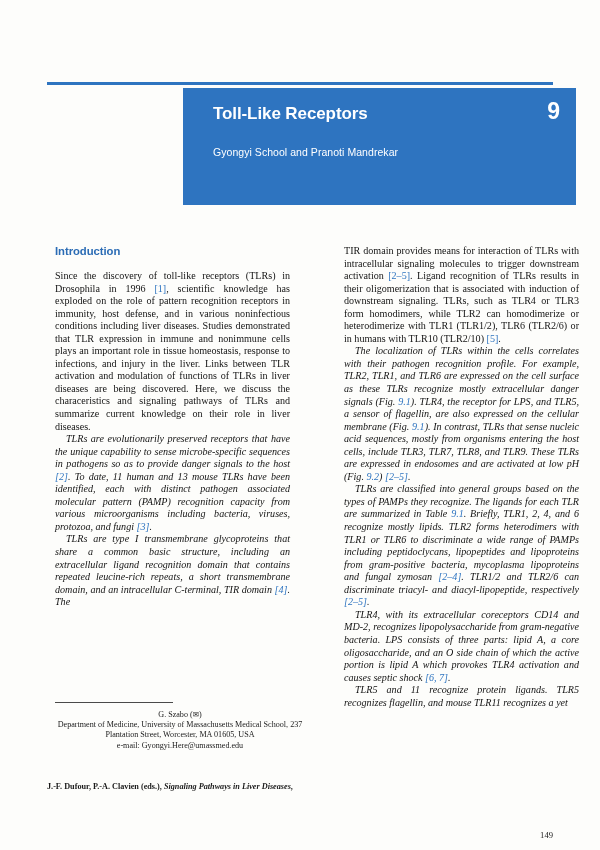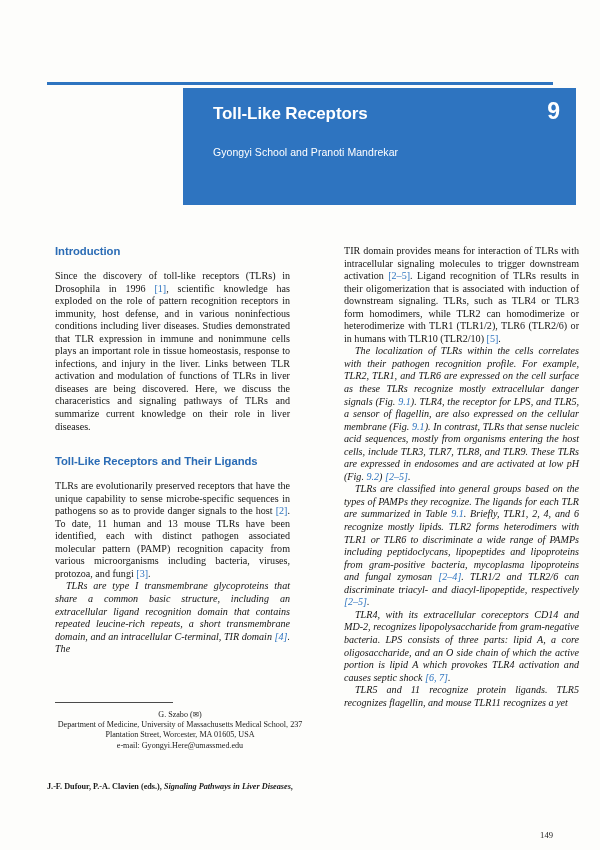--- a/index.html
+++ b/index.html
@@ -163,21 +163,20 @@
     <div class="chapter-authors">Gyongyi School and Pranoti Mandrekar</div>
     <div class="chapter-number">9</div>
   </div>
 
   <div class="col col-left">
 
     <h2 class="sec-heading">Introduction</h2>
 
     <p class="body"><span>Since the discovery of toll-like receptors (TLRs) in Drosophila in 1996 </span><span class="cit">[1]</span><span>, scientific knowledge has exploded on the role of pattern recognition receptors in immunity, host defense, and in various noninfectious conditions including liver diseases. Studies demonstrated that TLR expression in immune and nonimmune cells plays an important role in tissue homeostasis, response to infections, and injury in the liver. Links between TLR activation and modulation of functions of TLRs in liver diseases are being discovered. Here, we discuss the characeristics and signaling pathways of TLRs and summarize current knowledge on their role in liver diseases.</span></p>
 
-    <h2 class="sec-heading second">Toll-Like Receptors and Their Ligands</h2>
 
     <p class="body"><span>TLRs are evolutionarily preserved receptors that have the unique capability to sense microbe-specific sequences in pathogens so as to provide danger signals to the host </span><span class="cit">[2]</span><span>. To date, 11 human and 13 mouse TLRs have been identified, each with distinct pathogen associated molecular pattern (PAMP) recognition capacity from various microorganisms including bacteria, viruses, protozoa, and fungi </span><span class="cit">[3]</span><span>.</span></p>
 
     <p class="body"><span>TLRs are type I transmembrane glycoproteins that share a common basic structure, including an extracellular ligand recognition domain that contains repeated leucine-rich repeats, a short transmembrane domain, and an intracellular C-terminal, TIR domain </span><span class="cit">[4]</span><span>. The</span></p>
 
   </div>
 
   <div class="col col-right">
 
     <p class="body"><span>TIR domain provides means for interaction of TLRs with intracellular signaling molecules to trigger downstream activation </span><span class="cit">[2–5]</span><span>. Ligand recognition of TLRs results in their oligomerization that is associated with induction of downstream signaling. TLRs, such as TLR4 or TLR3 form homodimers, while TLR2 can homodimerize or heterodimerize with TLR1 (TLR1/2), TLR6 (TLR2/6) or in humans with TLR10 (TLR2/10) </span><span class="cit">[5]</span><span>.</span></p>

